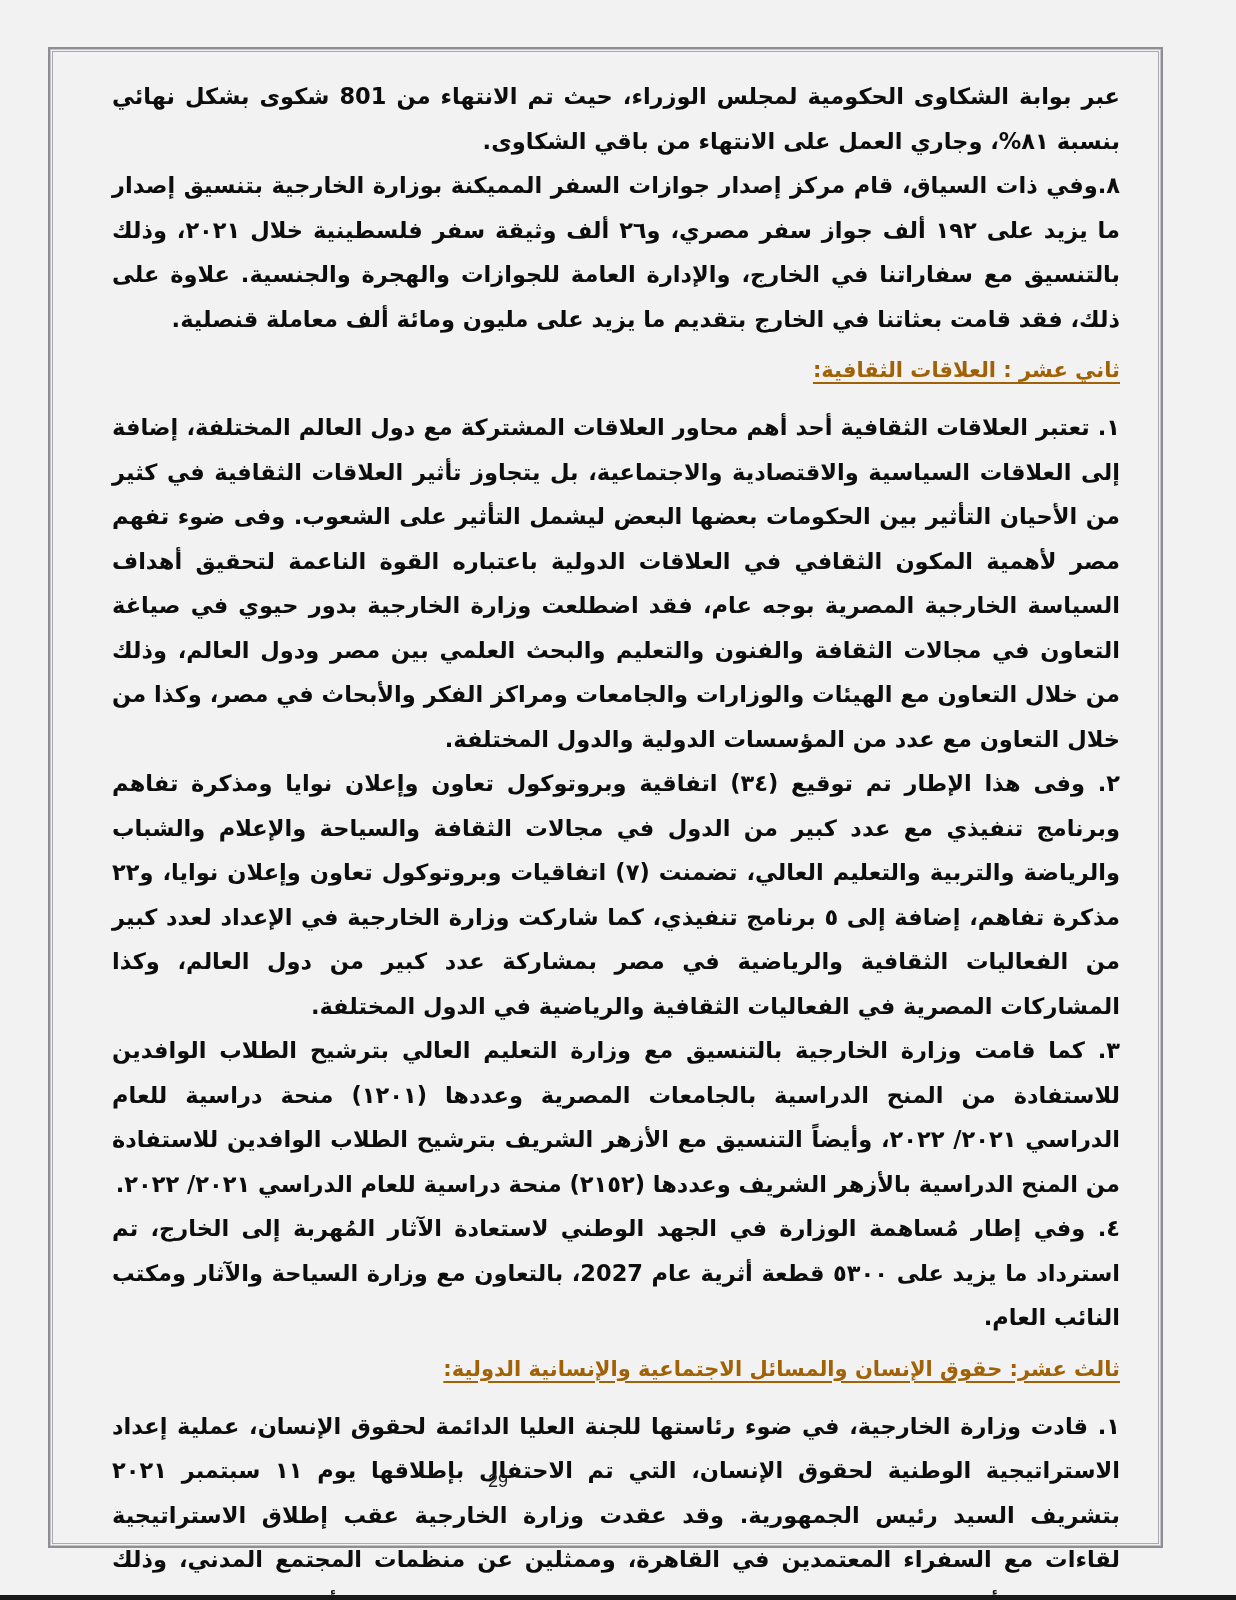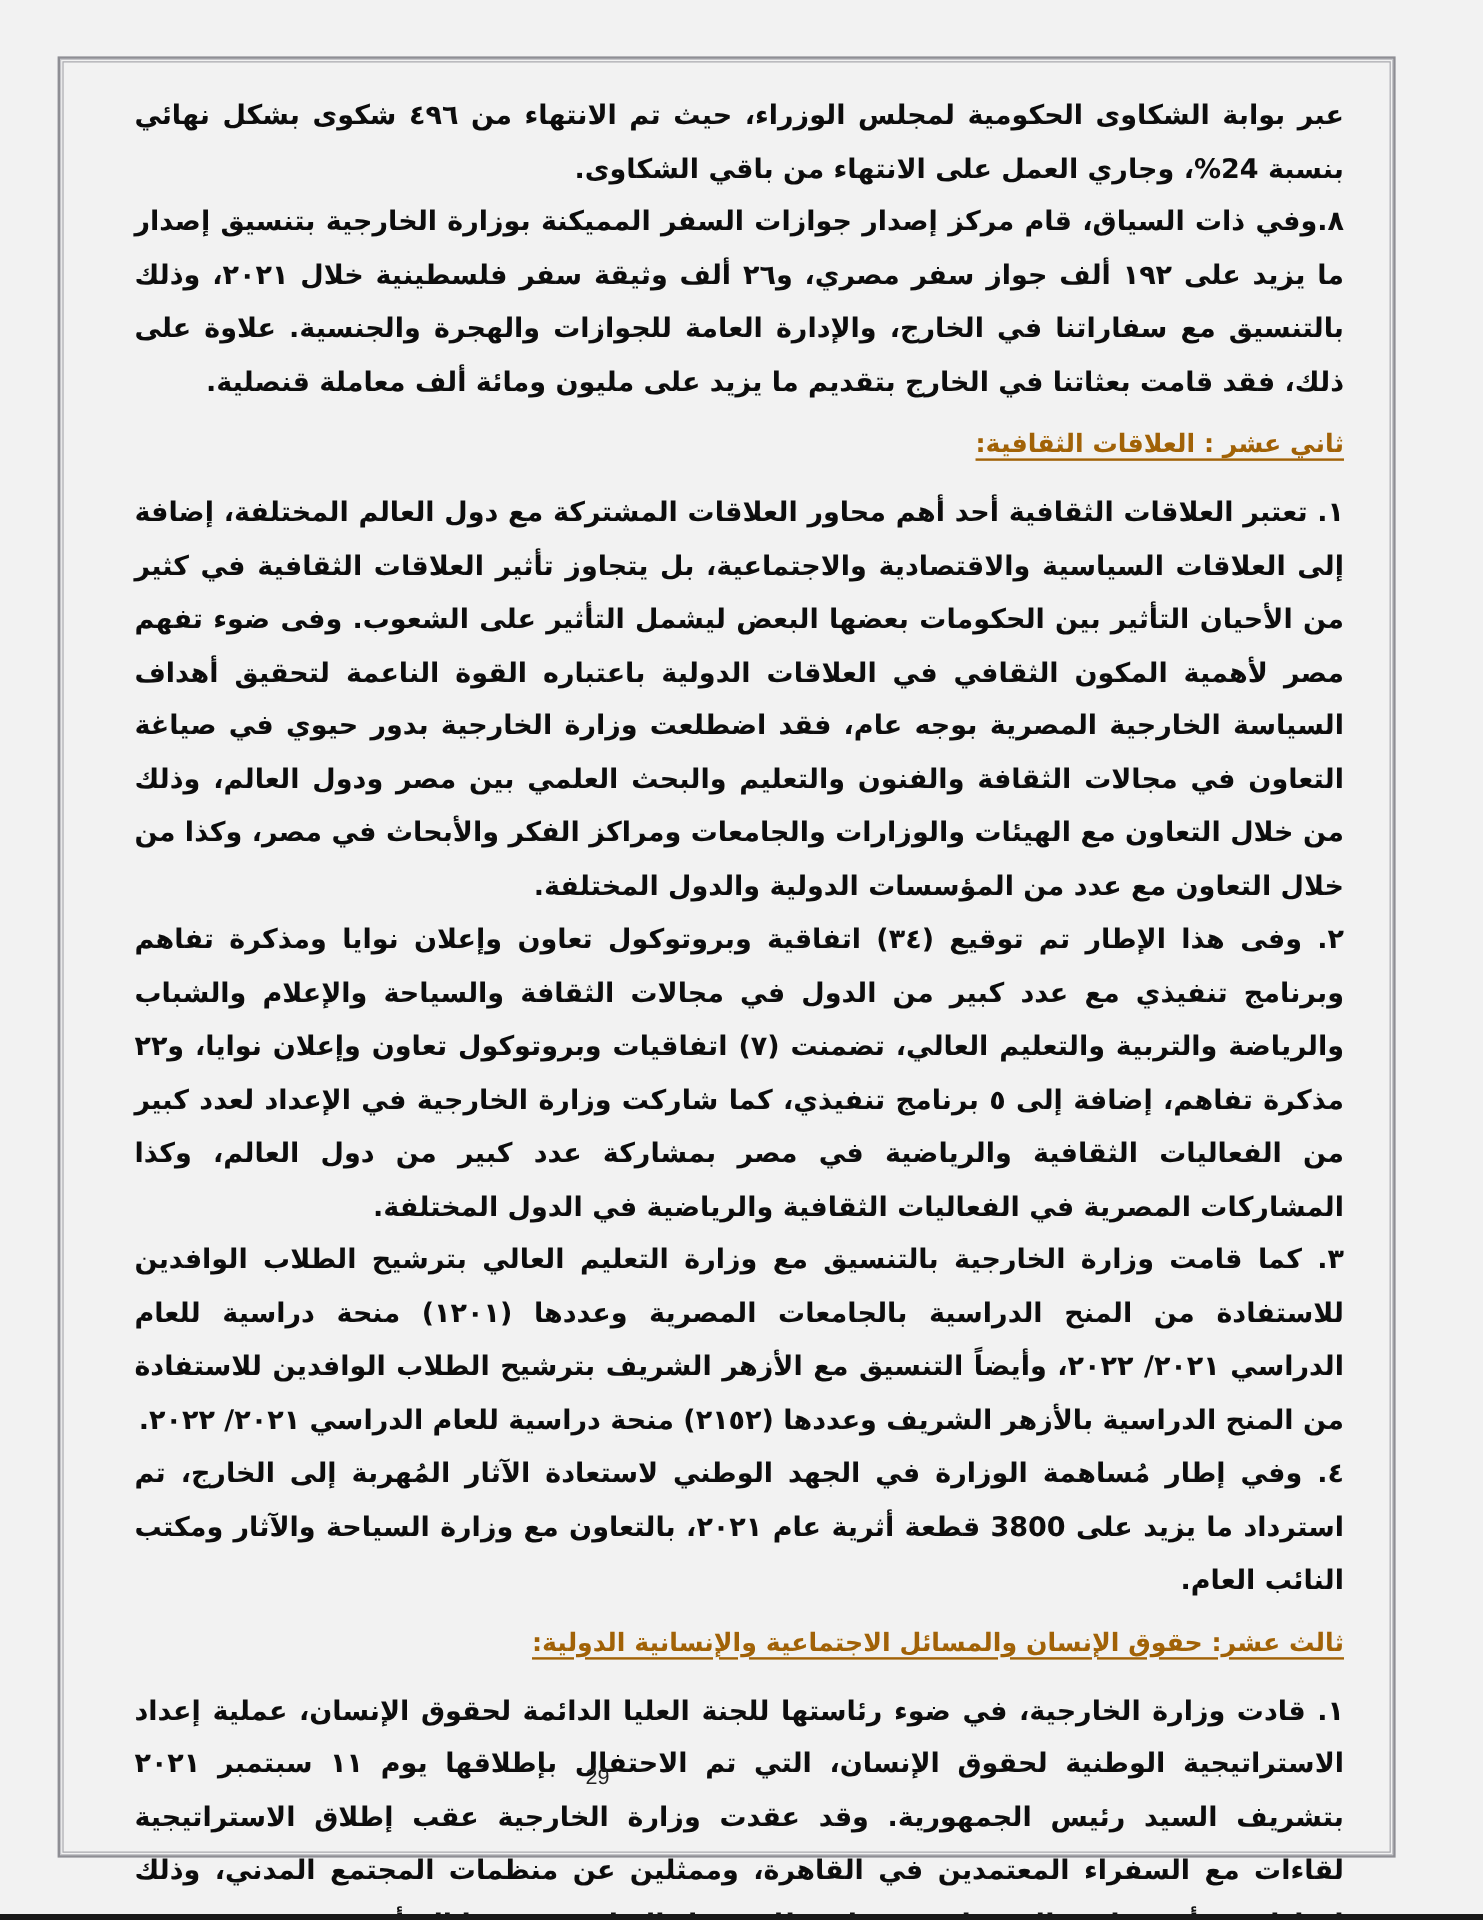--- a/index.html
+++ b/index.html
@@ -75,31 +75,31 @@
       height: 5px;
       background: #1a1a1a;
     }
   </style>
 </head>
 <body>
 
 <div class="page-frame"></div>
 
 <div class="content">
-  <p class="para">عبر بوابة الشكاوى الحكومية لمجلس الوزراء، حيث تم الانتهاء من ٤٩٦ شكوى بشكل نهائي بنسبة 24%، وجاري العمل على الانتهاء من باقي الشكاوى.</p>
+  <p class="para">عبر بوابة الشكاوى الحكومية لمجلس الوزراء، حيث تم الانتهاء من 801 شكوى بشكل نهائي بنسبة ٨١%، وجاري العمل على الانتهاء من باقي الشكاوى.</p>
   <p class="para">٨.وفي ذات السياق، قام مركز إصدار جوازات السفر المميكنة بوزارة الخارجية بتنسيق إصدار ما يزيد على ١٩٢ ألف جواز سفر مصري، و٢٦ ألف وثيقة سفر فلسطينية خلال ٢٠٢١، وذلك بالتنسيق مع سفاراتنا في الخارج، والإدارة العامة للجوازات والهجرة والجنسية. علاوة على ذلك، فقد قامت بعثاتنا في الخارج بتقديم ما يزيد على مليون ومائة ألف معاملة قنصلية.</p>
 
   <div class="gap-before-h1"></div>
   <h2 class="heading">ثاني عشر : العلاقات الثقافية:</h2>
   <div class="gap-after-h1"></div>
 
   <p class="para">١. تعتبر العلاقات الثقافية أحد أهم محاور العلاقات المشتركة مع دول العالم المختلفة، إضافة إلى العلاقات السياسية والاقتصادية والاجتماعية، بل يتجاوز تأثير العلاقات الثقافية في كثير من الأحيان التأثير بين الحكومات بعضها البعض ليشمل التأثير على الشعوب. وفى ضوء تفهم مصر لأهمية المكون الثقافي في العلاقات الدولية باعتباره القوة الناعمة لتحقيق أهداف السياسة الخارجية المصرية بوجه عام، فقد اضطلعت وزارة الخارجية بدور حيوي في صياغة التعاون في مجالات الثقافة والفنون والتعليم والبحث العلمي بين مصر ودول العالم، وذلك من خلال التعاون مع الهيئات والوزارات والجامعات ومراكز الفكر والأبحاث في مصر، وكذا من خلال التعاون مع عدد من المؤسسات الدولية والدول المختلفة.</p>
   <p class="para">٢.  وفى هذا الإطار تم توقيع (٣٤) اتفاقية وبروتوكول تعاون وإعلان نوايا ومذكرة تفاهم وبرنامج تنفيذي مع عدد كبير من الدول في مجالات الثقافة والسياحة والإعلام والشباب والرياضة والتربية والتعليم العالي، تضمنت (٧) اتفاقيات وبروتوكول تعاون وإعلان نوايا، و٢٢ مذكرة تفاهم، إضافة إلى ٥ برنامج تنفيذي، كما شاركت وزارة الخارجية في الإعداد لعدد كبير من الفعاليات الثقافية والرياضية في مصر بمشاركة عدد كبير من دول العالم، وكذا المشاركات المصرية في الفعاليات الثقافية والرياضية في الدول المختلفة.</p>
   <p class="para">٣. كما قامت وزارة الخارجية بالتنسيق مع وزارة التعليم العالي بترشيح الطلاب الوافدين للاستفادة من المنح الدراسية بالجامعات المصرية وعددها (١٢٠١) منحة دراسية للعام الدراسي ٢٠٢١/ ٢٠٢٢، وأيضاً التنسيق مع الأزهر الشريف بترشيح الطلاب الوافدين للاستفادة من المنح الدراسية بالأزهر الشريف وعددها (٢١٥٢) منحة دراسية للعام الدراسي ٢٠٢١/ ٢٠٢٢.</p>
-  <p class="para">٤. وفي إطار مُساهمة الوزارة في الجهد الوطني لاستعادة الآثار المُهربة إلى الخارج، تم استرداد ما يزيد على 3800 قطعة أثرية عام ٢٠٢١، بالتعاون مع وزارة السياحة والآثار ومكتب النائب العام.</p>
+  <p class="para">٤. وفي إطار مُساهمة الوزارة في الجهد الوطني لاستعادة الآثار المُهربة إلى الخارج، تم استرداد ما يزيد على ٥٣٠٠ قطعة أثرية عام 2027، بالتعاون مع وزارة السياحة والآثار ومكتب النائب العام.</p>
 
   <div class="gap-before-h2"></div>
   <h2 class="heading">ثالث عشر: حقوق الإنسان والمسائل الاجتماعية والإنسانية الدولية:</h2>
   <div class="gap-after-h2"></div>
 
   <p class="para">١. قادت وزارة الخارجية، في ضوء رئاستها للجنة العليا الدائمة لحقوق الإنسان، عملية إعداد الاستراتيجية الوطنية لحقوق الإنسان، التي تم الاحتفال بإطلاقها يوم ١١ سبتمبر ٢٠٢١ بتشريف السيد رئيس الجمهورية. وقد عقدت وزارة الخارجية عقب إطلاق الاستراتيجية لقاءات مع السفراء المعتمدين في القاهرة، وممثلين عن منظمات المجتمع المدني، وذلك لإحاطتهم بأبرز ملامح الاستراتيجية، واستطلاع سبل التعاون في هذا الشأن.</p>
 </div>
 
 <div class="page-number">29</div>
 

